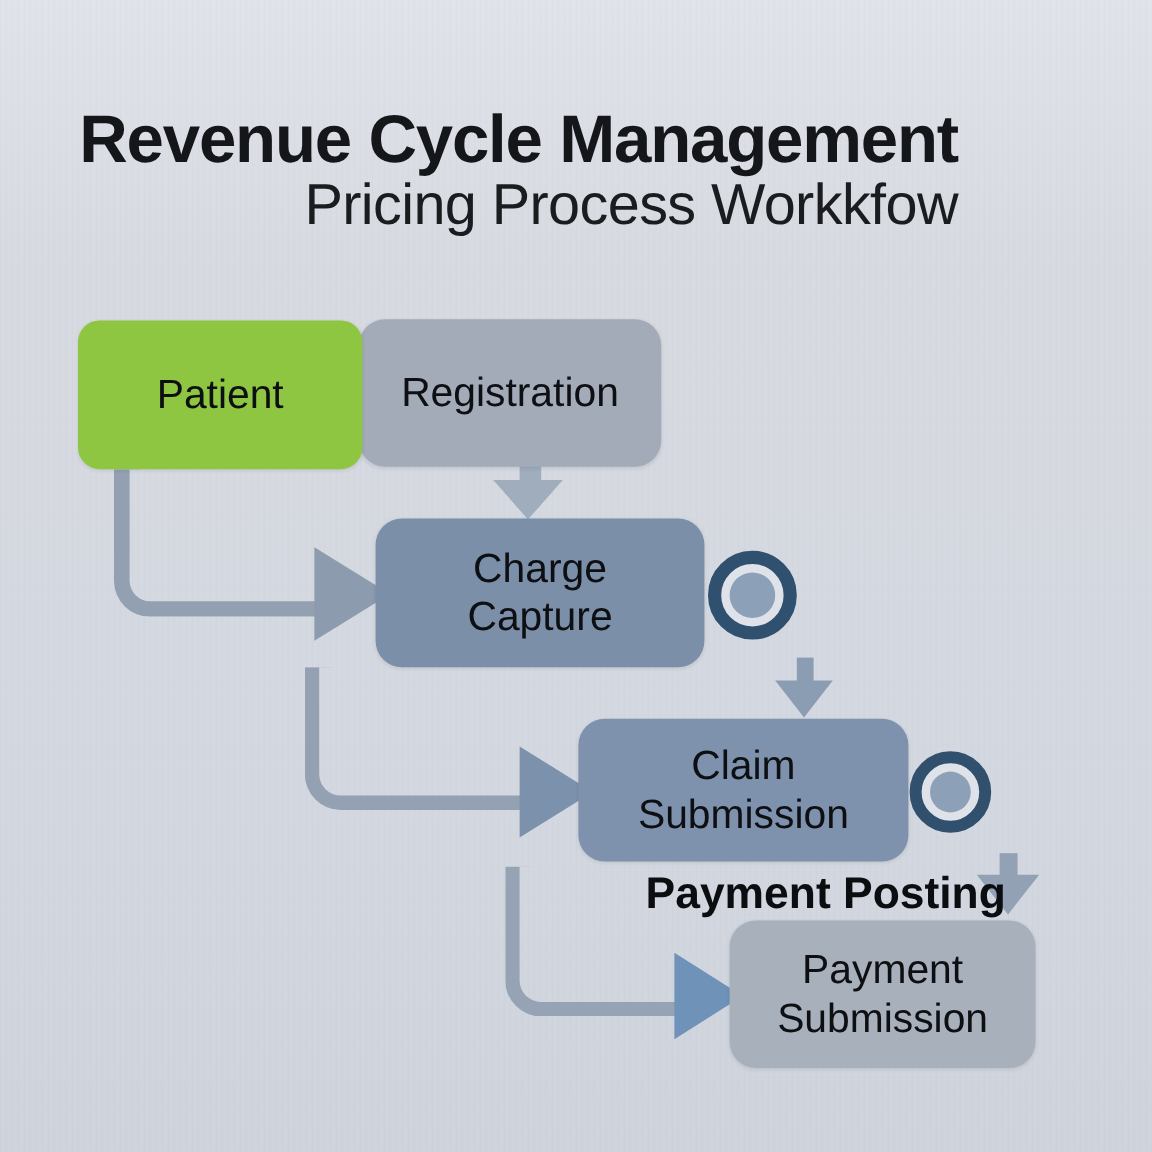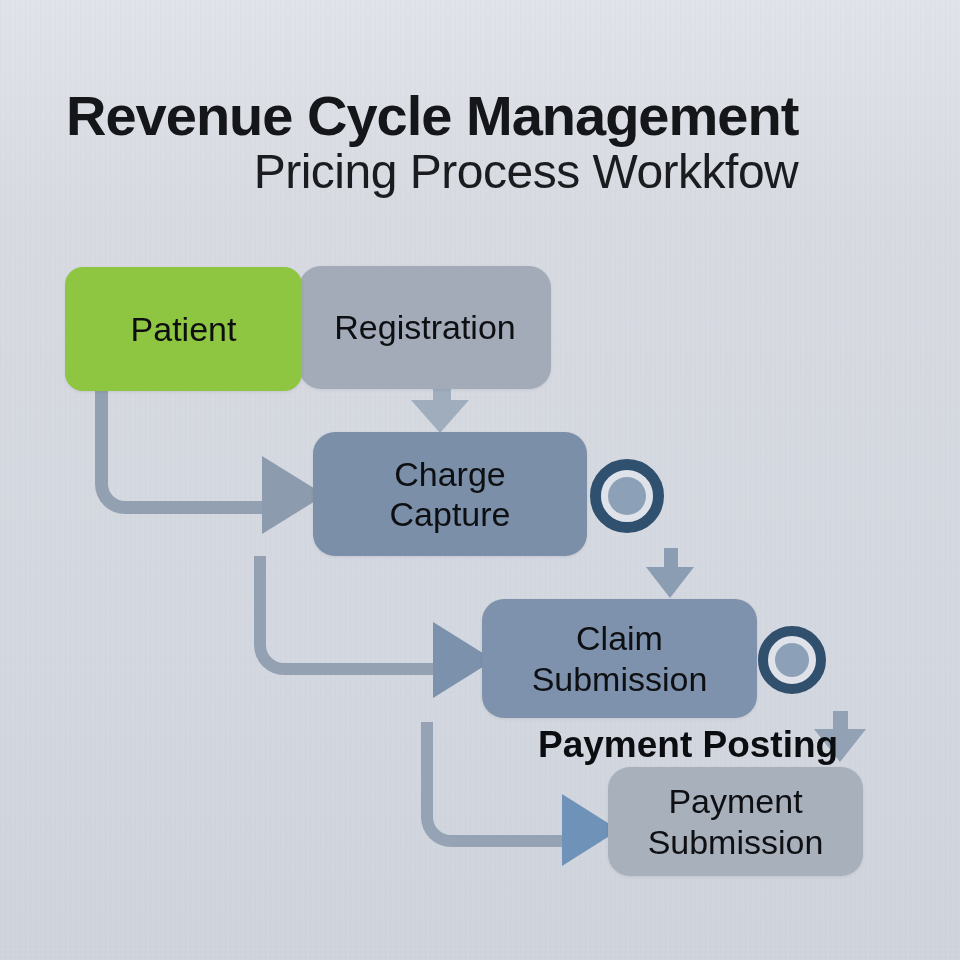--- a/index.html
+++ b/index.html
@@ -23,21 +23,21 @@
 
   .node {
     position:absolute; display:flex; flex-direction:column; align-items:center; justify-content:center;
     text-align:right; font-size:34px; font-weight:500; color:#0e0f12; line-height:1.18;
     box-shadow: 0 1px 3px rgba(40,50,70,0.10);
   }
   #node-patient     { left:65px;  top:267px; width:237px; height:124px; background:#8fc641; border-radius:18px; z-index:3; }
   #node-insurance   { left:299px; top:266px; width:252px; height:123px; background:#a3abb8; border-radius:22px; z-index:2; }
   #node-charge      { left:313px; top:432px; width:274px; height:124px; background:#7b8fa8; border-radius:22px; z-index:2; }
   #node-claim       { left:482px; top:599px; width:275px; height:119px; background:#7e92ad; border-radius:22px; z-index:2; }
-  #node-collection  { left:608px; top:767px; width:255px; height:109px; background:#a8b0bc; border-radius:22px; z-index:2; }
+  #node-collection  { left:608px; top:767px; width:255px; height:123px; background:#a8b0bc; border-radius:22px; z-index:2; }
 
   .float-label { position:absolute; left:538px; top:724px; font-size:37px; font-weight:600; color:#0c0d10; white-space:nowrap; }
 
   .elbow { position:absolute; border:0 solid #95a1b1; border-left-width:12px; border-bottom-width:12px; border-bottom-left-radius:30px; }
   #elbow-1 { left:95px;  top:391px; width:170px; height:110px; border-left-width:13px; border-bottom-width:13px; border-color:#93a0b1; }
   #elbow-2 { left:254px; top:556px; width:181px; height:107px; border-color:#94a1b2; }
   #elbow-3 { left:421px; top:722px; width:146px; height:113px; border-color:#95a3b4; }
 
   .arrow-right { position:absolute; width:0; height:0; border-style:solid; }
   #arrowhead-1 { left:262px; top:456px; border-width:39px 0 39px 63px; border-color:transparent transparent transparent #8c9bad; }

